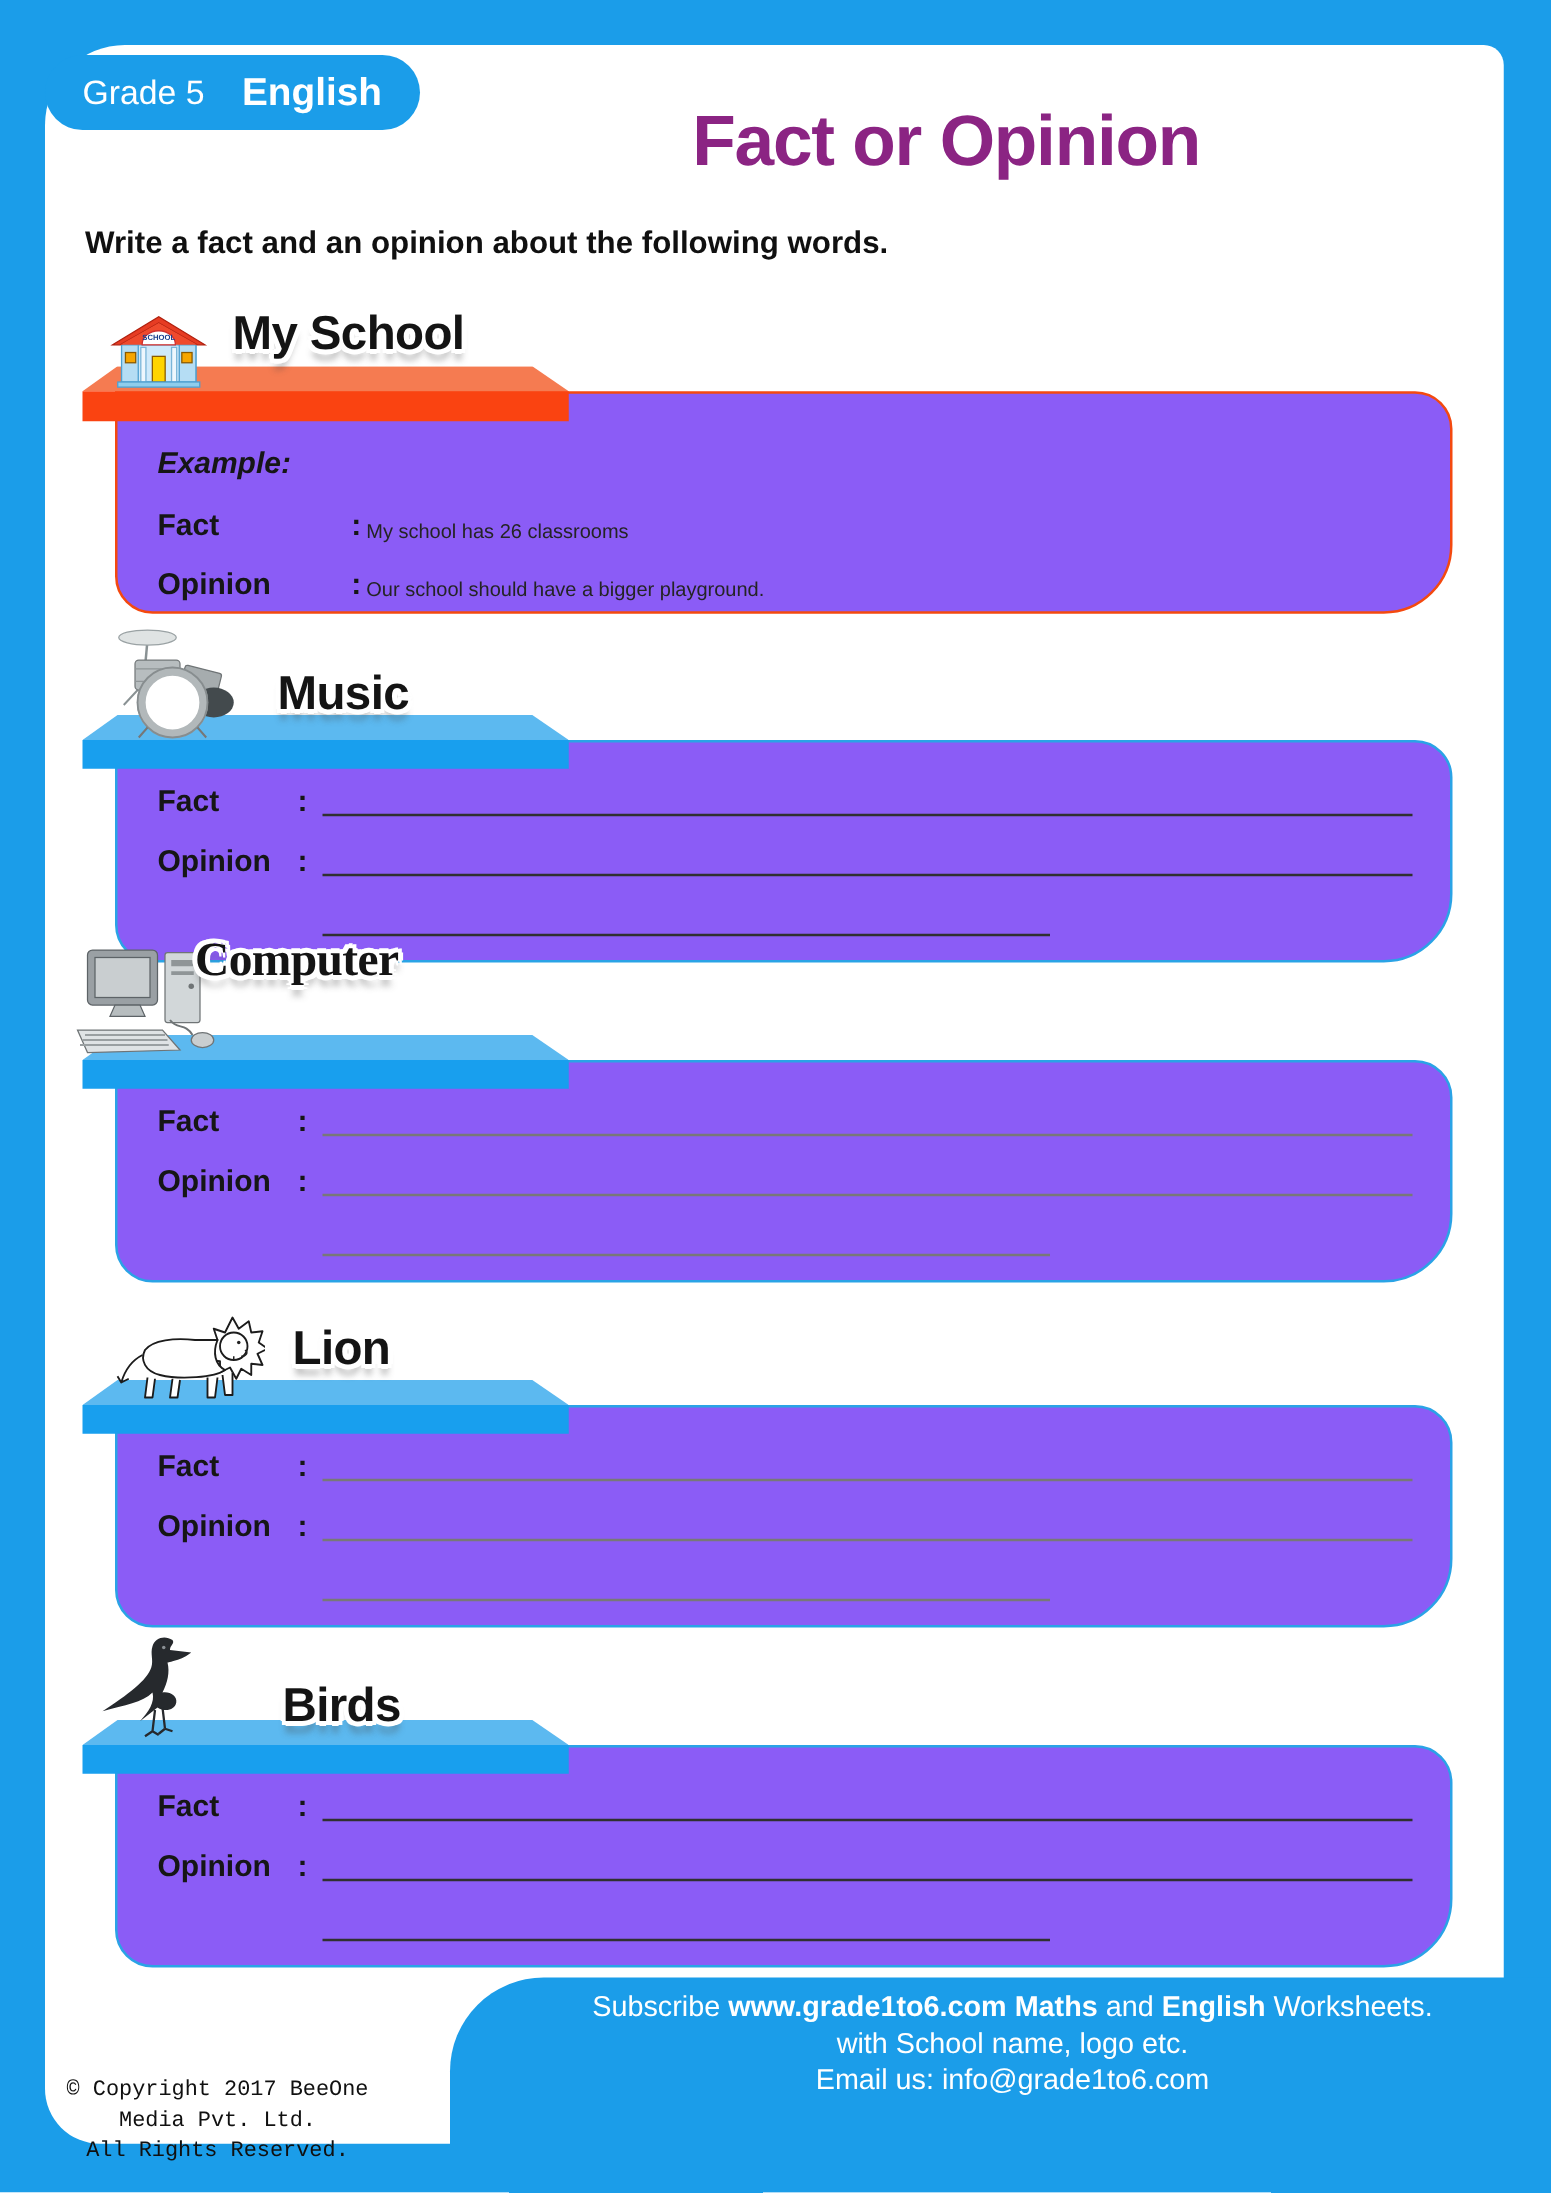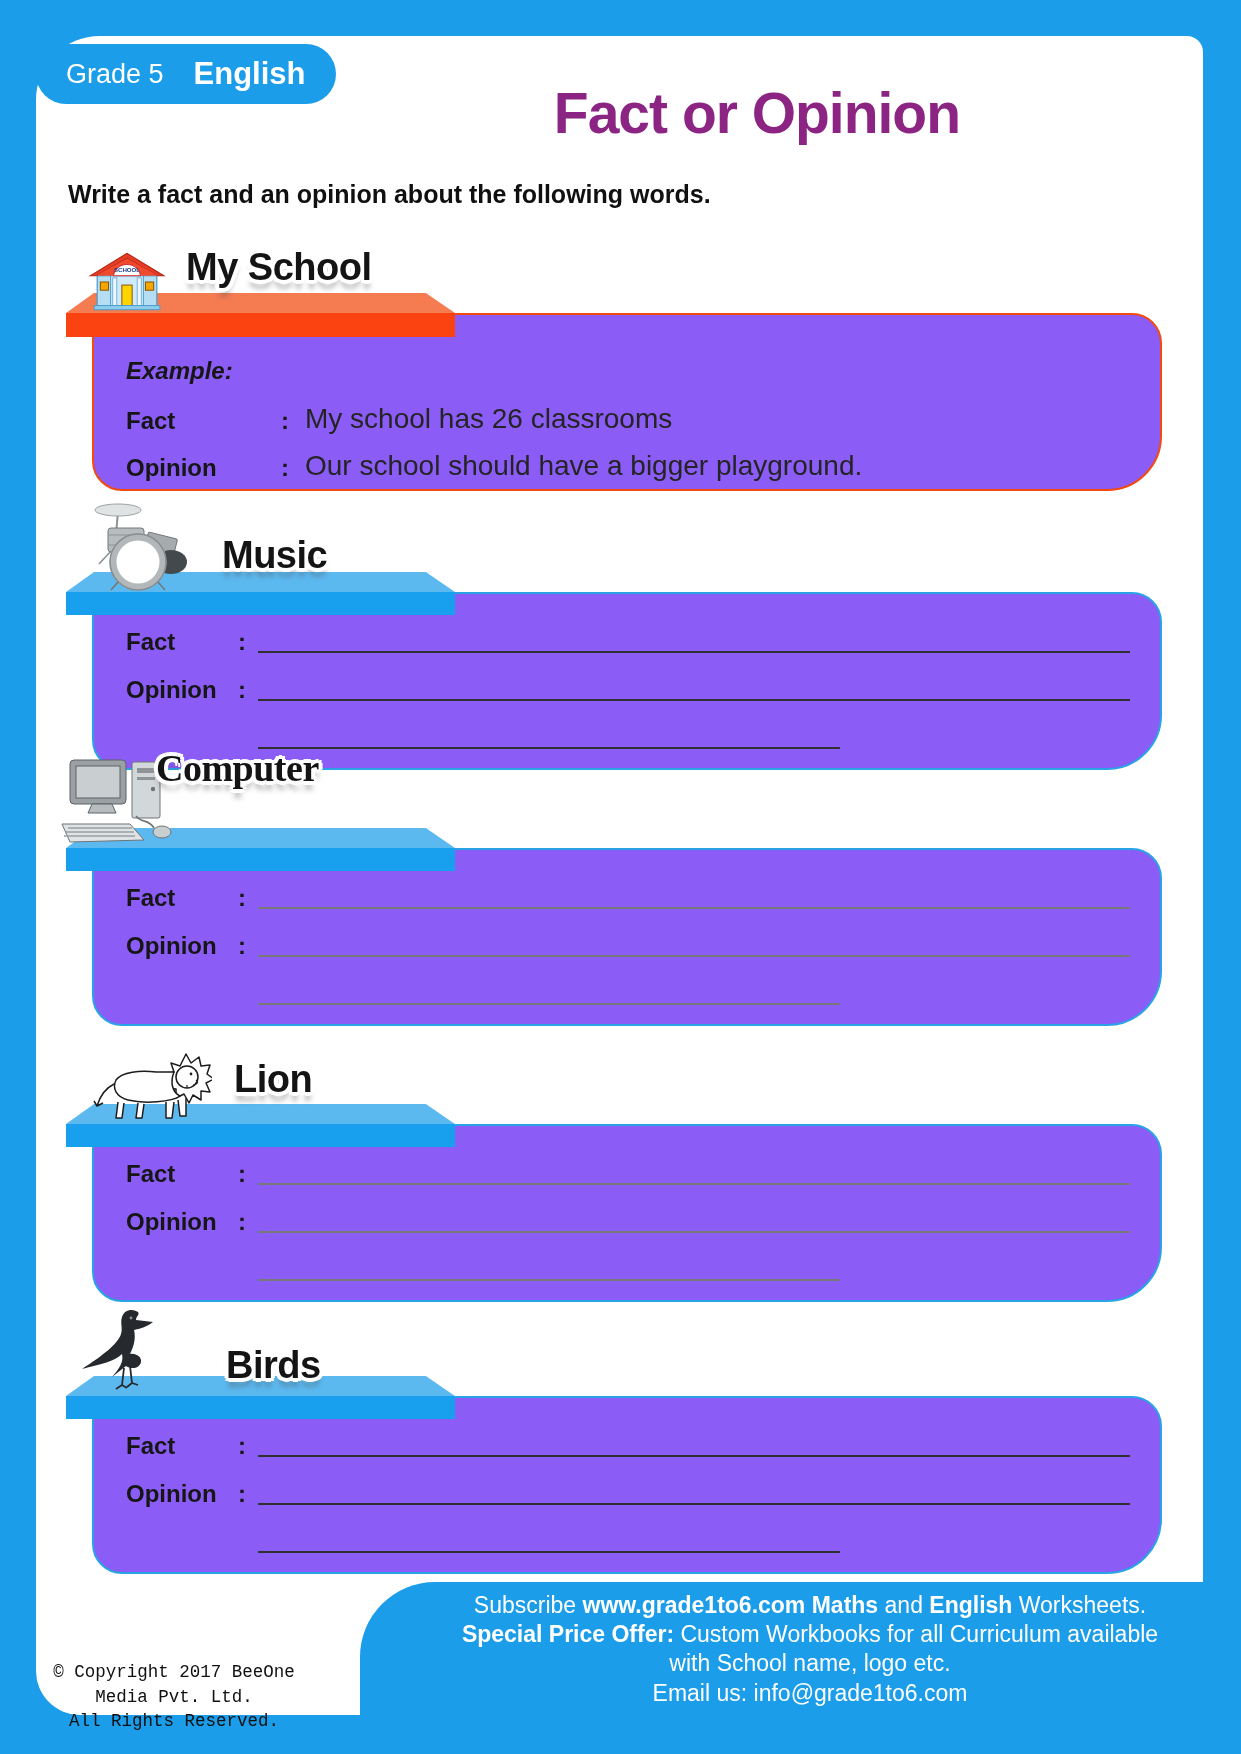--- a/index.html
+++ b/index.html
@@ -37,21 +37,21 @@
   .row{position:absolute;left:32px;right:30px;height:28px;display:flex;align-items:flex-end;}
   .row .lbl{font-size:24px;font-weight:700;color:#161616;width:112px;flex:none;}
   .row .colon{font-size:24px;font-weight:700;color:#161616;width:12px;flex:none;}
   .row .wline{flex:1;border-bottom:2px solid #303030;margin:0 0 3px 8px;height:20px;}
   .row .spacer{width:132px;flex:none;}
   .row .wline-short{width:582px;flex:none;border-bottom:2px solid #303030;margin-bottom:3px;height:20px;}
   .gray-lines .wline,.gray-lines .wline-short{border-bottom-color:#787878;}
 
   .ex-label{font-size:24px;font-weight:700;font-style:italic;color:#161616;}
   .ex-row .lbl{width:155px;}
-  .ex-row .val{font-size:28px;color:#242424;margin-left:12px;white-space:nowrap;}
+  .ex-row .val{font-size:16px;color:#242424;margin-left:0;white-space:nowrap;}
 
   .footer{position:absolute;left:360px;top:1582px;width:881px;height:172px;background:var(--page-blue);
           border-top-left-radius:75px;z-index:5;}
   .footer-text{position:absolute;left:80px;width:740px;top:9px;text-align:center;color:#fff;
                font-size:23px;line-height:29.2px;font-weight:400;}
   .footer-text .b{font-weight:700;}
   .copyright{position:absolute;left:38px;top:1660px;width:272px;text-align:center;
              font-family:Liberation Mono, monospace;font-size:17.5px;line-height:1.4;color:#101010;}
 </style>
 </head>
@@ -231,21 +231,20 @@
     <svg class="icon" style="left:74px;top:1306px;" width="95" height="90" viewBox="0 0 95 90">
       <path d="M64,6 C58,2 50,4 48,11 C46,17 49,22 47,28 C44,38 28,50 8,63 C26,58 40,56 48,48 C50,56 45,63 38,71 L52,60 C58,64 66,62 67,56 C68,51 62,47 56,48 C60,40 62,32 60,24 C60,24 72,22 79,16 L62,14 C62,10 66,9 64,6 Z" fill="#26292d"></path>
       <circle cx="57" cy="12" r="1.4" fill="#8a8f94"></circle>
       <path d="M50,62 L48,79 M56,60 L58,77 M48,79 l-6,4 M48,79 l5,3 M58,77 l-5,4 M58,77 l6,2" stroke="#26292d" stroke-width="1.8" fill="none"></path>
     </svg>
   </div>
 
   <div class="footer">
     <div class="footer-text">
       <div><span>Subscribe </span><span class="b">www.grade1to6.com Maths</span><span> and </span><span class="b">English</span><span> Worksheets.</span></div>
-      <div><span class="b">Special Price Offer:</span><span> Custom Workbooks for all Curriculum available</span></div>
       <div>with School name, logo etc.</div>
       <div>Email us: info@grade1to6.com</div>
     </div>
   </div>
 
   <div class="copyright">
     <div>© Copyright 2017 BeeOne Media Pvt. Ltd.</div>
     <div>All Rights Reserved.</div>
   </div>
 </div>

